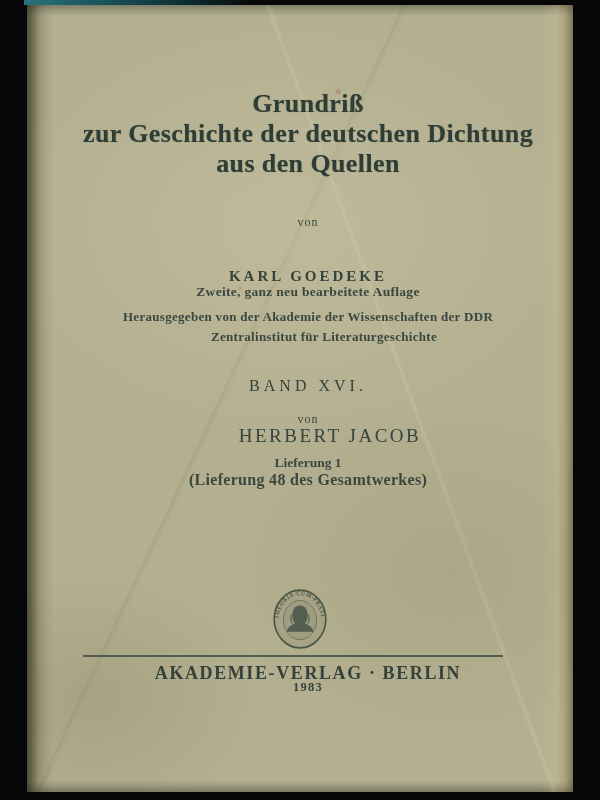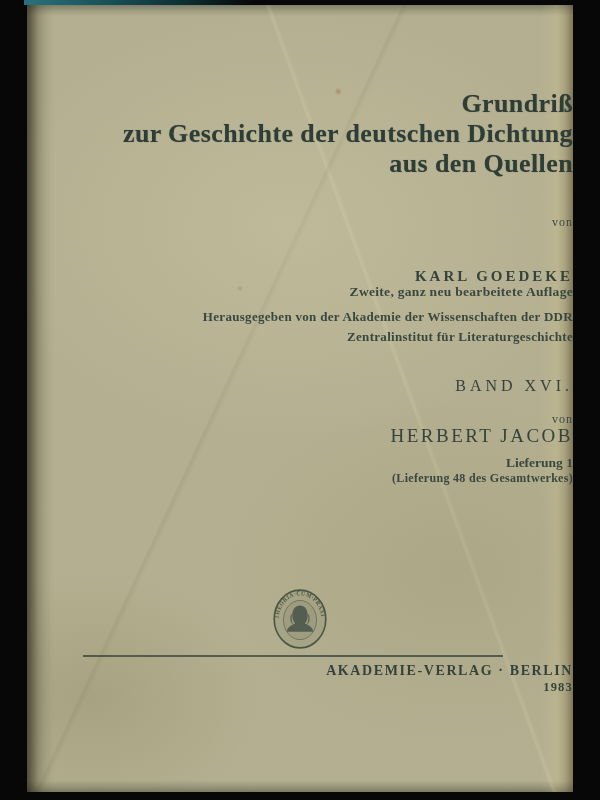--- a/index.html
+++ b/index.html
@@ -25,41 +25,41 @@
       radial-gradient(circle 4px at 39% 36%, rgba(150,80,45,.35), transparent 75%),
       linear-gradient(115deg, transparent 41%, rgba(90,85,55,.10) 41.3%, transparent 41.9%),
       linear-gradient(70deg, transparent 63%, rgba(235,228,195,.18) 63.3%, transparent 63.8%),
       linear-gradient(90deg, rgba(45,42,24,.35) 0, rgba(45,42,24,.12) 2%, transparent 5%,
                       transparent 94%, rgba(220,200,145,.20) 97%, rgba(115,100,58,.28) 100%),
       linear-gradient(180deg, rgba(35,45,40,.28) 0, transparent 1.4%, transparent 98.5%, rgba(35,40,28,.3) 100%),
       #b3af90;
     box-shadow: inset 14px 0 16px -10px rgba(35,32,16,.75), inset -8px 0 10px -6px rgba(60,52,28,.5);
   }
   .page *{position:absolute;}
-  .centered{left:16px;right:0;text-align:right;}
+  .centered{left:16px;right:0;text-align:center;}
   .title{
     top:84px;margin:0;font-size:26px;line-height:30px;font-weight:bold;
     color:#2e3d36;letter-spacing:.4px;
     text-shadow:0 0 1px rgba(46,61,54,.4);
   }
   .title .t-line{position:static;display:block;}
   .small-von{font-size:12px;color:#3c4a41;letter-spacing:1px;}
   .von1{top:210px;}
   .author{top:223px;font-size:15px;font-weight:bold;color:#34433b;letter-spacing:3px;margin-top:40px;}
   .edition{top:279px;font-size:13.5px;font-weight:bold;color:#39473f;letter-spacing:.3px;}
   .hrsg1{top:304px;font-size:13px;font-weight:bold;color:#39473f;letter-spacing:.3px;}
   .hrsg2{top:324px;font-size:13px;font-weight:bold;color:#39473f;letter-spacing:.3px;padding-left:32px;}
   .band{top:372px;font-size:16px;font-weight:normal;color:#33423a;letter-spacing:4px;}
   .von2{top:407px;}
   .volume-author{top:420px;font-size:19px;font-weight:normal;color:#34433b;letter-spacing:2.5px;padding-left:44px;}
   .lieferung{top:450px;font-size:13.5px;font-weight:bold;color:#39473f;}
-  .lieferung-note{top:466px;font-size:12px;font-weight:bold;color:#39473f;letter-spacing:.3px;}
+  .lieferung-note{top:466px;font-size:16px;font-weight:bold;color:#39473f;letter-spacing:.3px;}
   .seal{top:581px;left:50%;margin-left:-33px;width:66px;height:66px;opacity:.92;}
   .rule{top:650px;left:56px;width:420px;height:2px;background:#3b4840;opacity:.8;}
-  .imprint{top:658px;font-size:14px;font-weight:bold;color:#33423a;letter-spacing:1.6px;}
+  .imprint{top:658px;font-size:18px;font-weight:bold;color:#33423a;letter-spacing:1.6px;}
   .year{top:675px;font-size:12.5px;font-weight:bold;color:#33423a;letter-spacing:1.2px;}
 </style>
 </head>
 <body>
 
 <div class="teal-streak"></div>
 
 <div class="page">
 
   <h1 class="title centered">

